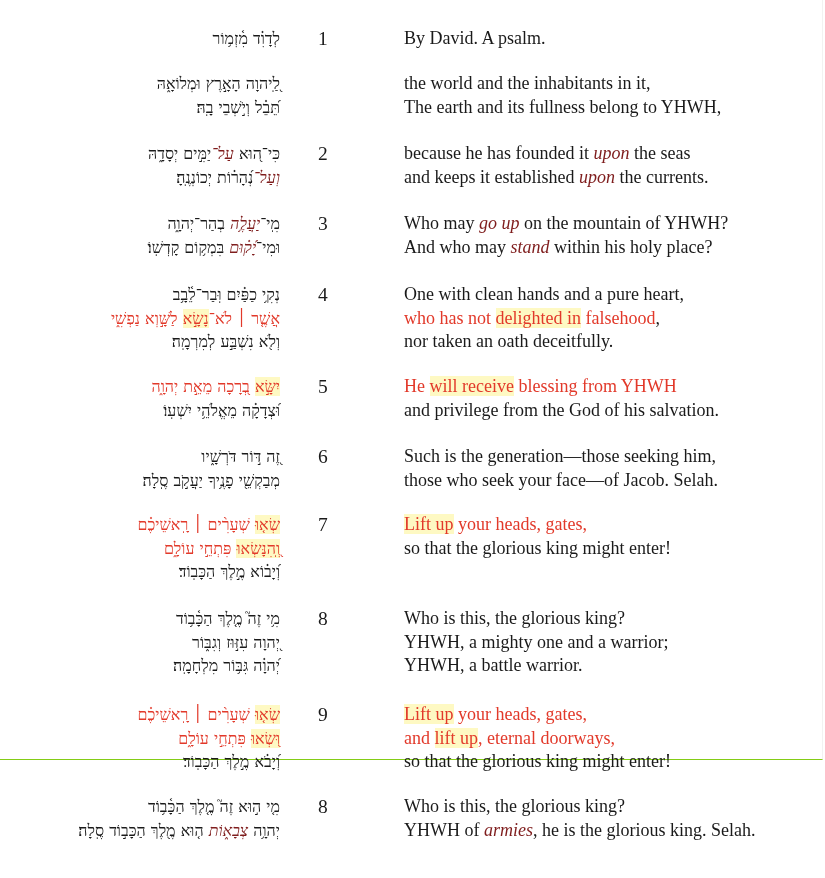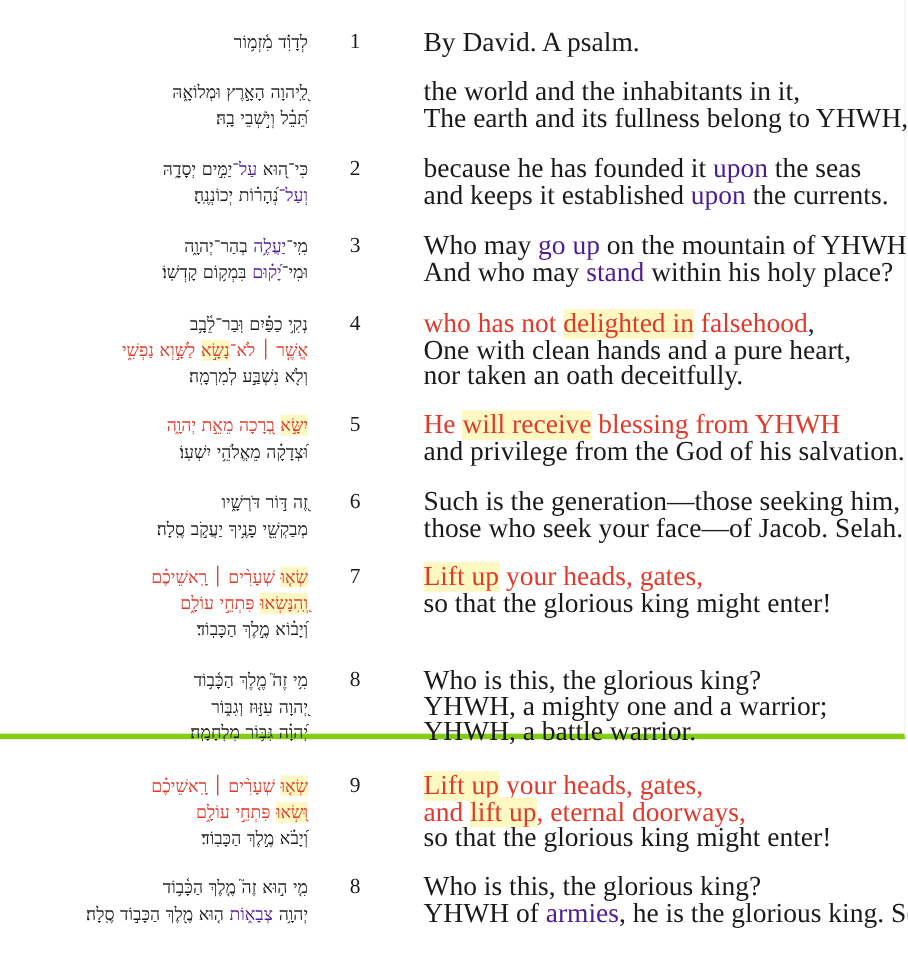--- a/index.html
+++ b/index.html
@@ -12,23 +12,23 @@
     height: 878px;
     position: relative;
     overflow: hidden;
     font-family: "Liberation Serif", "DejaVu Serif", serif;
     color: #1a1a1a;
   }
   .page {
     position: absolute;
     left: 0; top: 0;
     width: 823px;
-    height: 672px;
+    height: 760px;
     border-right: 1px solid #f2f2f2;
-    border-bottom: 5px solid #84cc16;
+    border-bottom: 1px solid #84cc16;
     box-sizing: border-box;
   }
   .stanza {
     position: absolute;
     left: 0;
     width: 825px;
   }
   .heb {
     position: absolute;
     right: 545px;
@@ -41,28 +41,28 @@
     white-space: nowrap;
   }
   .num {
     position: absolute;
     left: 318px;
     font-size: 19.5px;
     line-height: 23.5px;
   }
   .eng {
     position: absolute;
-    left: 385px;
-    font-size: 25px;
+    left: 404px;
+    font-size: 18px;
     line-height: 23.5px;
     white-space: nowrap;
   }
   .line { display: block; height: 23.5px; }
   .red { color: #e2392a; }
-  .orange { color: #4c1d95; }
+  .orange { color: #7f1d1d; font-style: italic; }
   .hl { background: #fef9c3; }
 </style>
 </head>
 <body>
 
 <div class="page">
   <div id="stanzas">
       <div class="stanza" style="top: 27px;">
         <div class="heb" lang="he">
           <span class="line"><span>לְדָוִ֗ד מִ֫זְמ֥וֹר</span></span>
@@ -106,22 +106,22 @@
         </div>
       </div>
       <div class="stanza" style="top: 283px;">
         <div class="heb" lang="he">
           <span class="line"><span>נְקִ֥י כַפַּ֗יִם וּֽבַר־לֵ֫בָ֥ב</span></span>
           <span class="line"><span class="red">אֲשֶׁ֤ר ׀ לֹא־</span><span class="red hl">נָשָׂ֣א</span><span class="red"> לַשָּׁ֣וְא נַפְשִׁ֑י</span></span>
           <span class="line"><span>וְלֹ֖א נִשְׁבַּ֣ע לְמִרְמָֽה׃</span></span>
         </div>
         <div class="num">4</div>
         <div class="eng">
+          <span class="line"><span>One with clean hands and a pure heart,</span></span>
           <span class="line"><span class="red">who has not </span><span class="red hl">delighted in</span><span class="red"> falsehood</span><span>,</span></span>
-          <span class="line"><span>One with clean hands and a pure heart,</span></span>
           <span class="line"><span>nor taken an oath deceitfully.</span></span>
         </div>
       </div>
       <div class="stanza" style="top: 375px;">
         <div class="heb" lang="he">
           <span class="line"><span class="red hl">יִשָּׂ֣א</span><span class="red"> בְ֭רָכָה מֵאֵ֣ת יְהוָ֑ה</span></span>
           <span class="line"><span>וּ֝צְדָקָ֗ה מֵאֱלֹהֵ֥י יִשְׁעֽוֹ׃</span></span>
         </div>
         <div class="num">5</div>
         <div class="eng">

